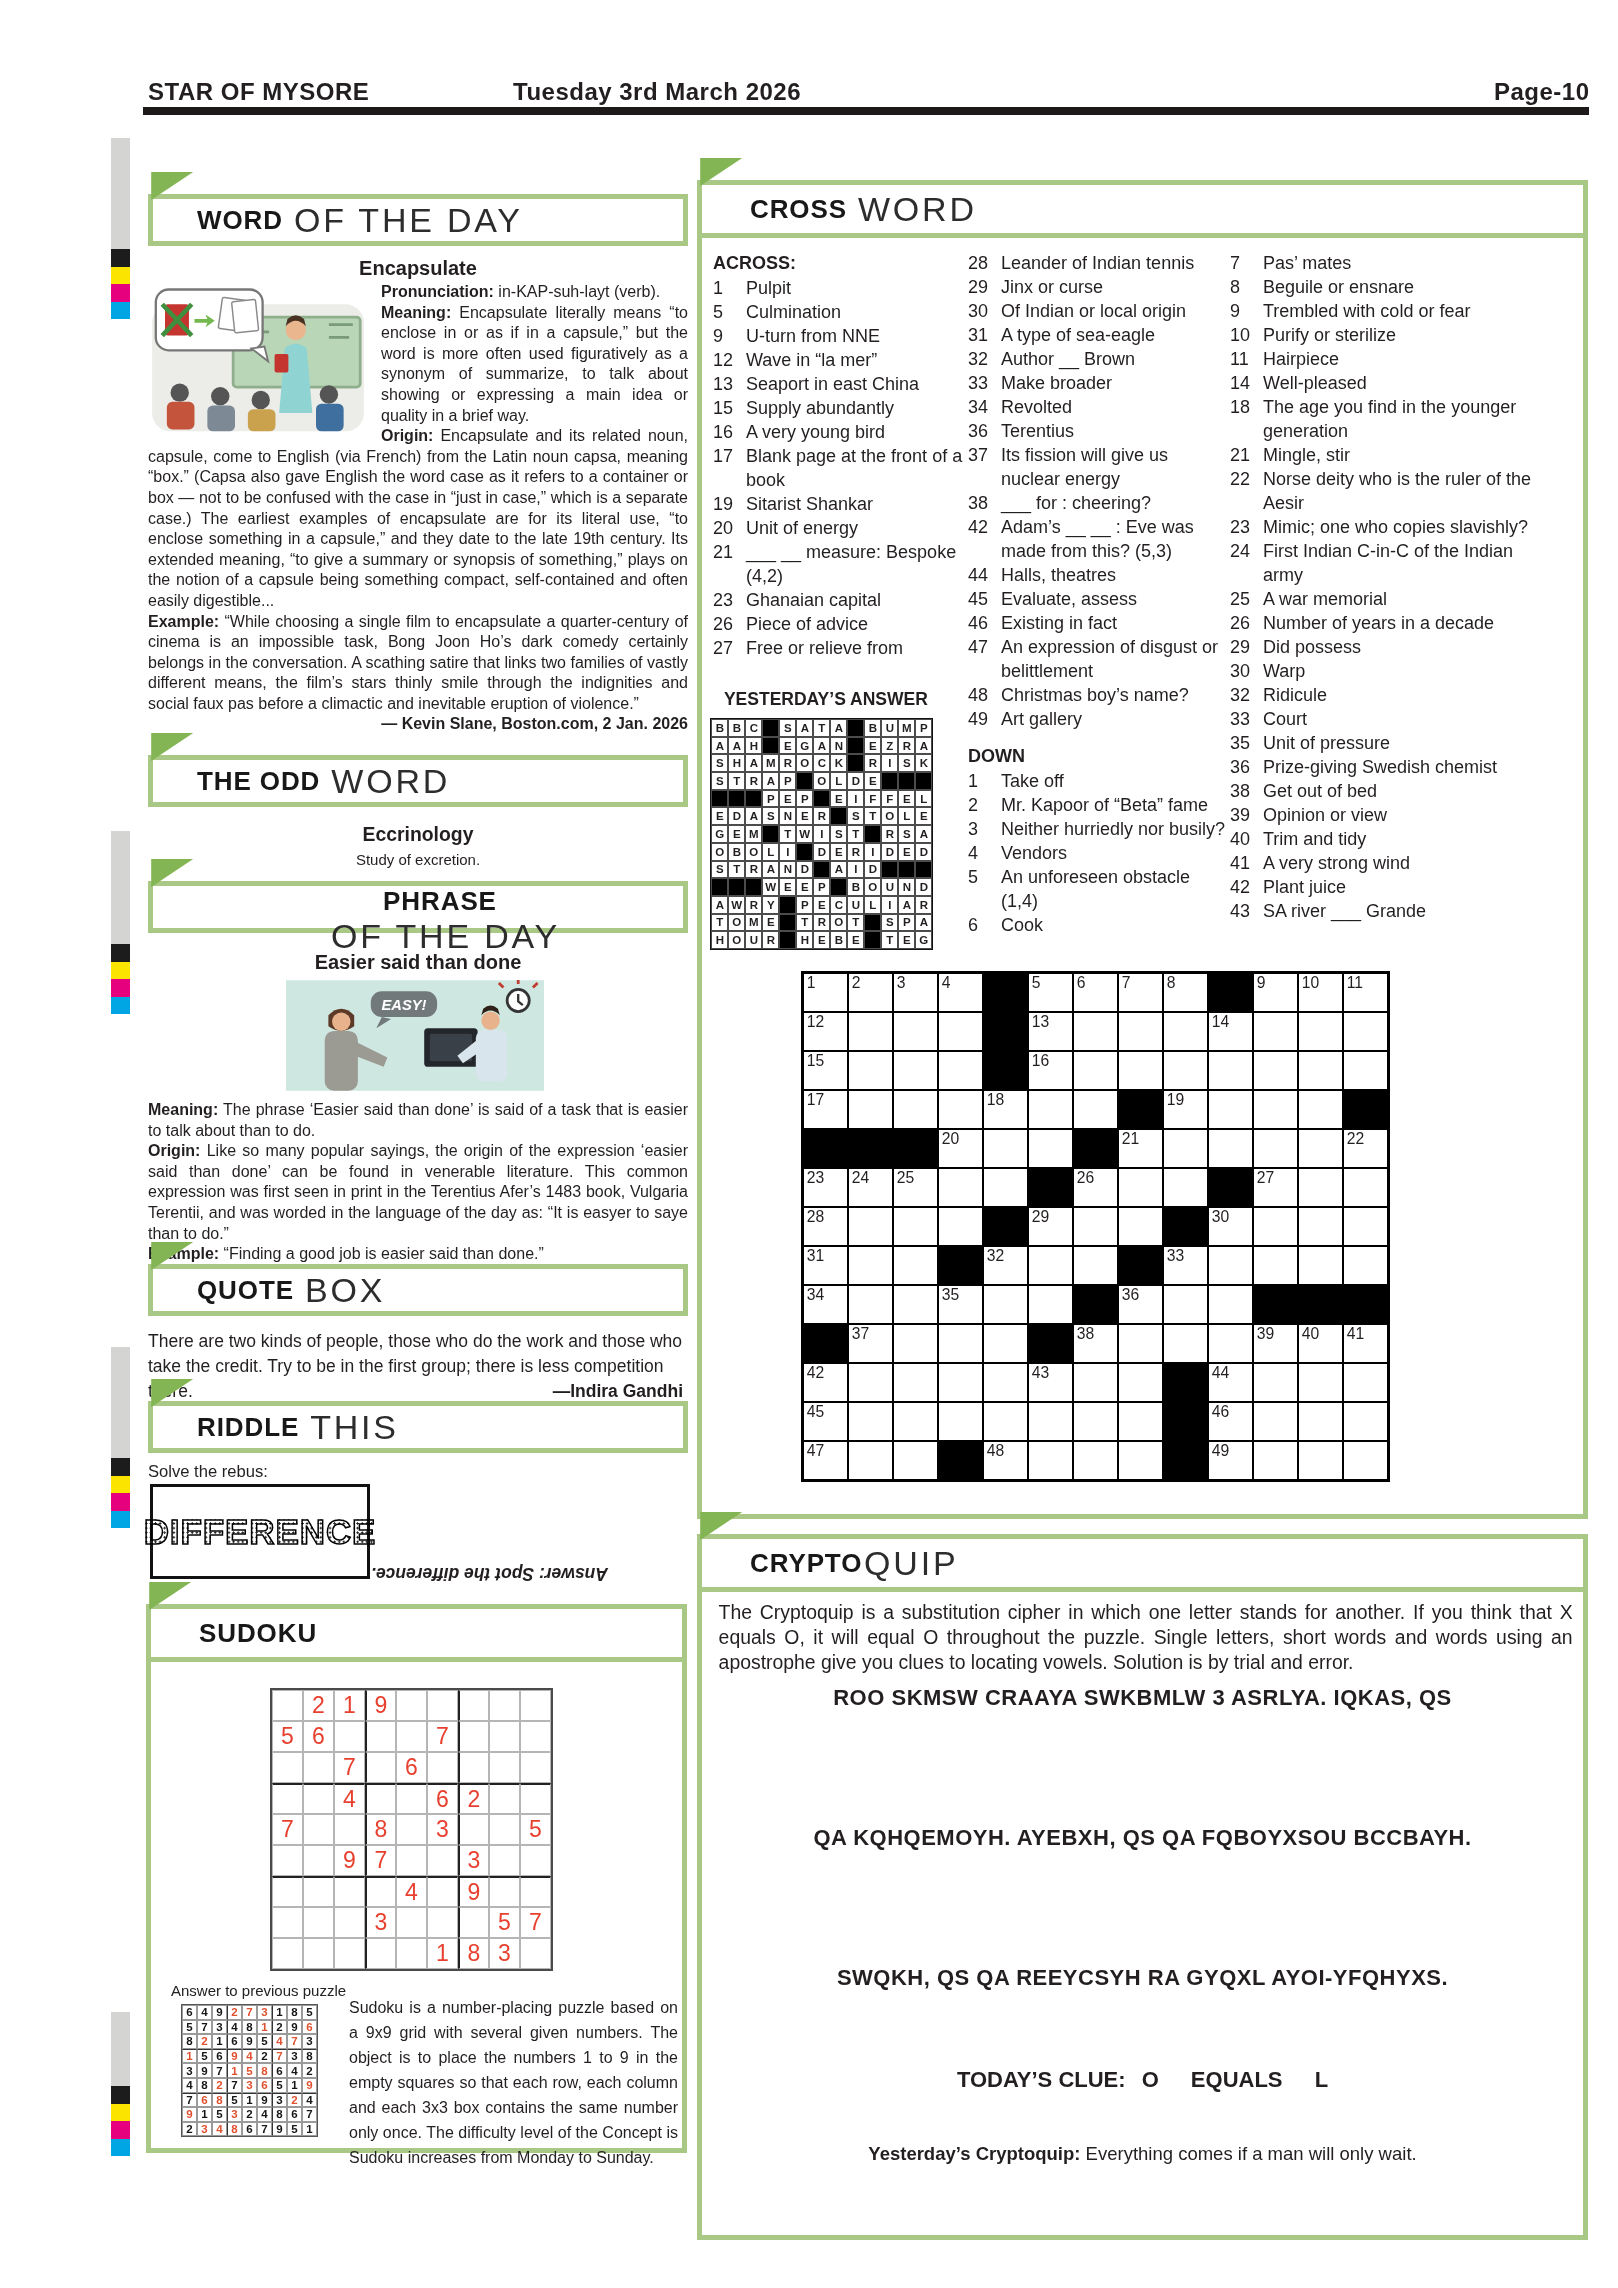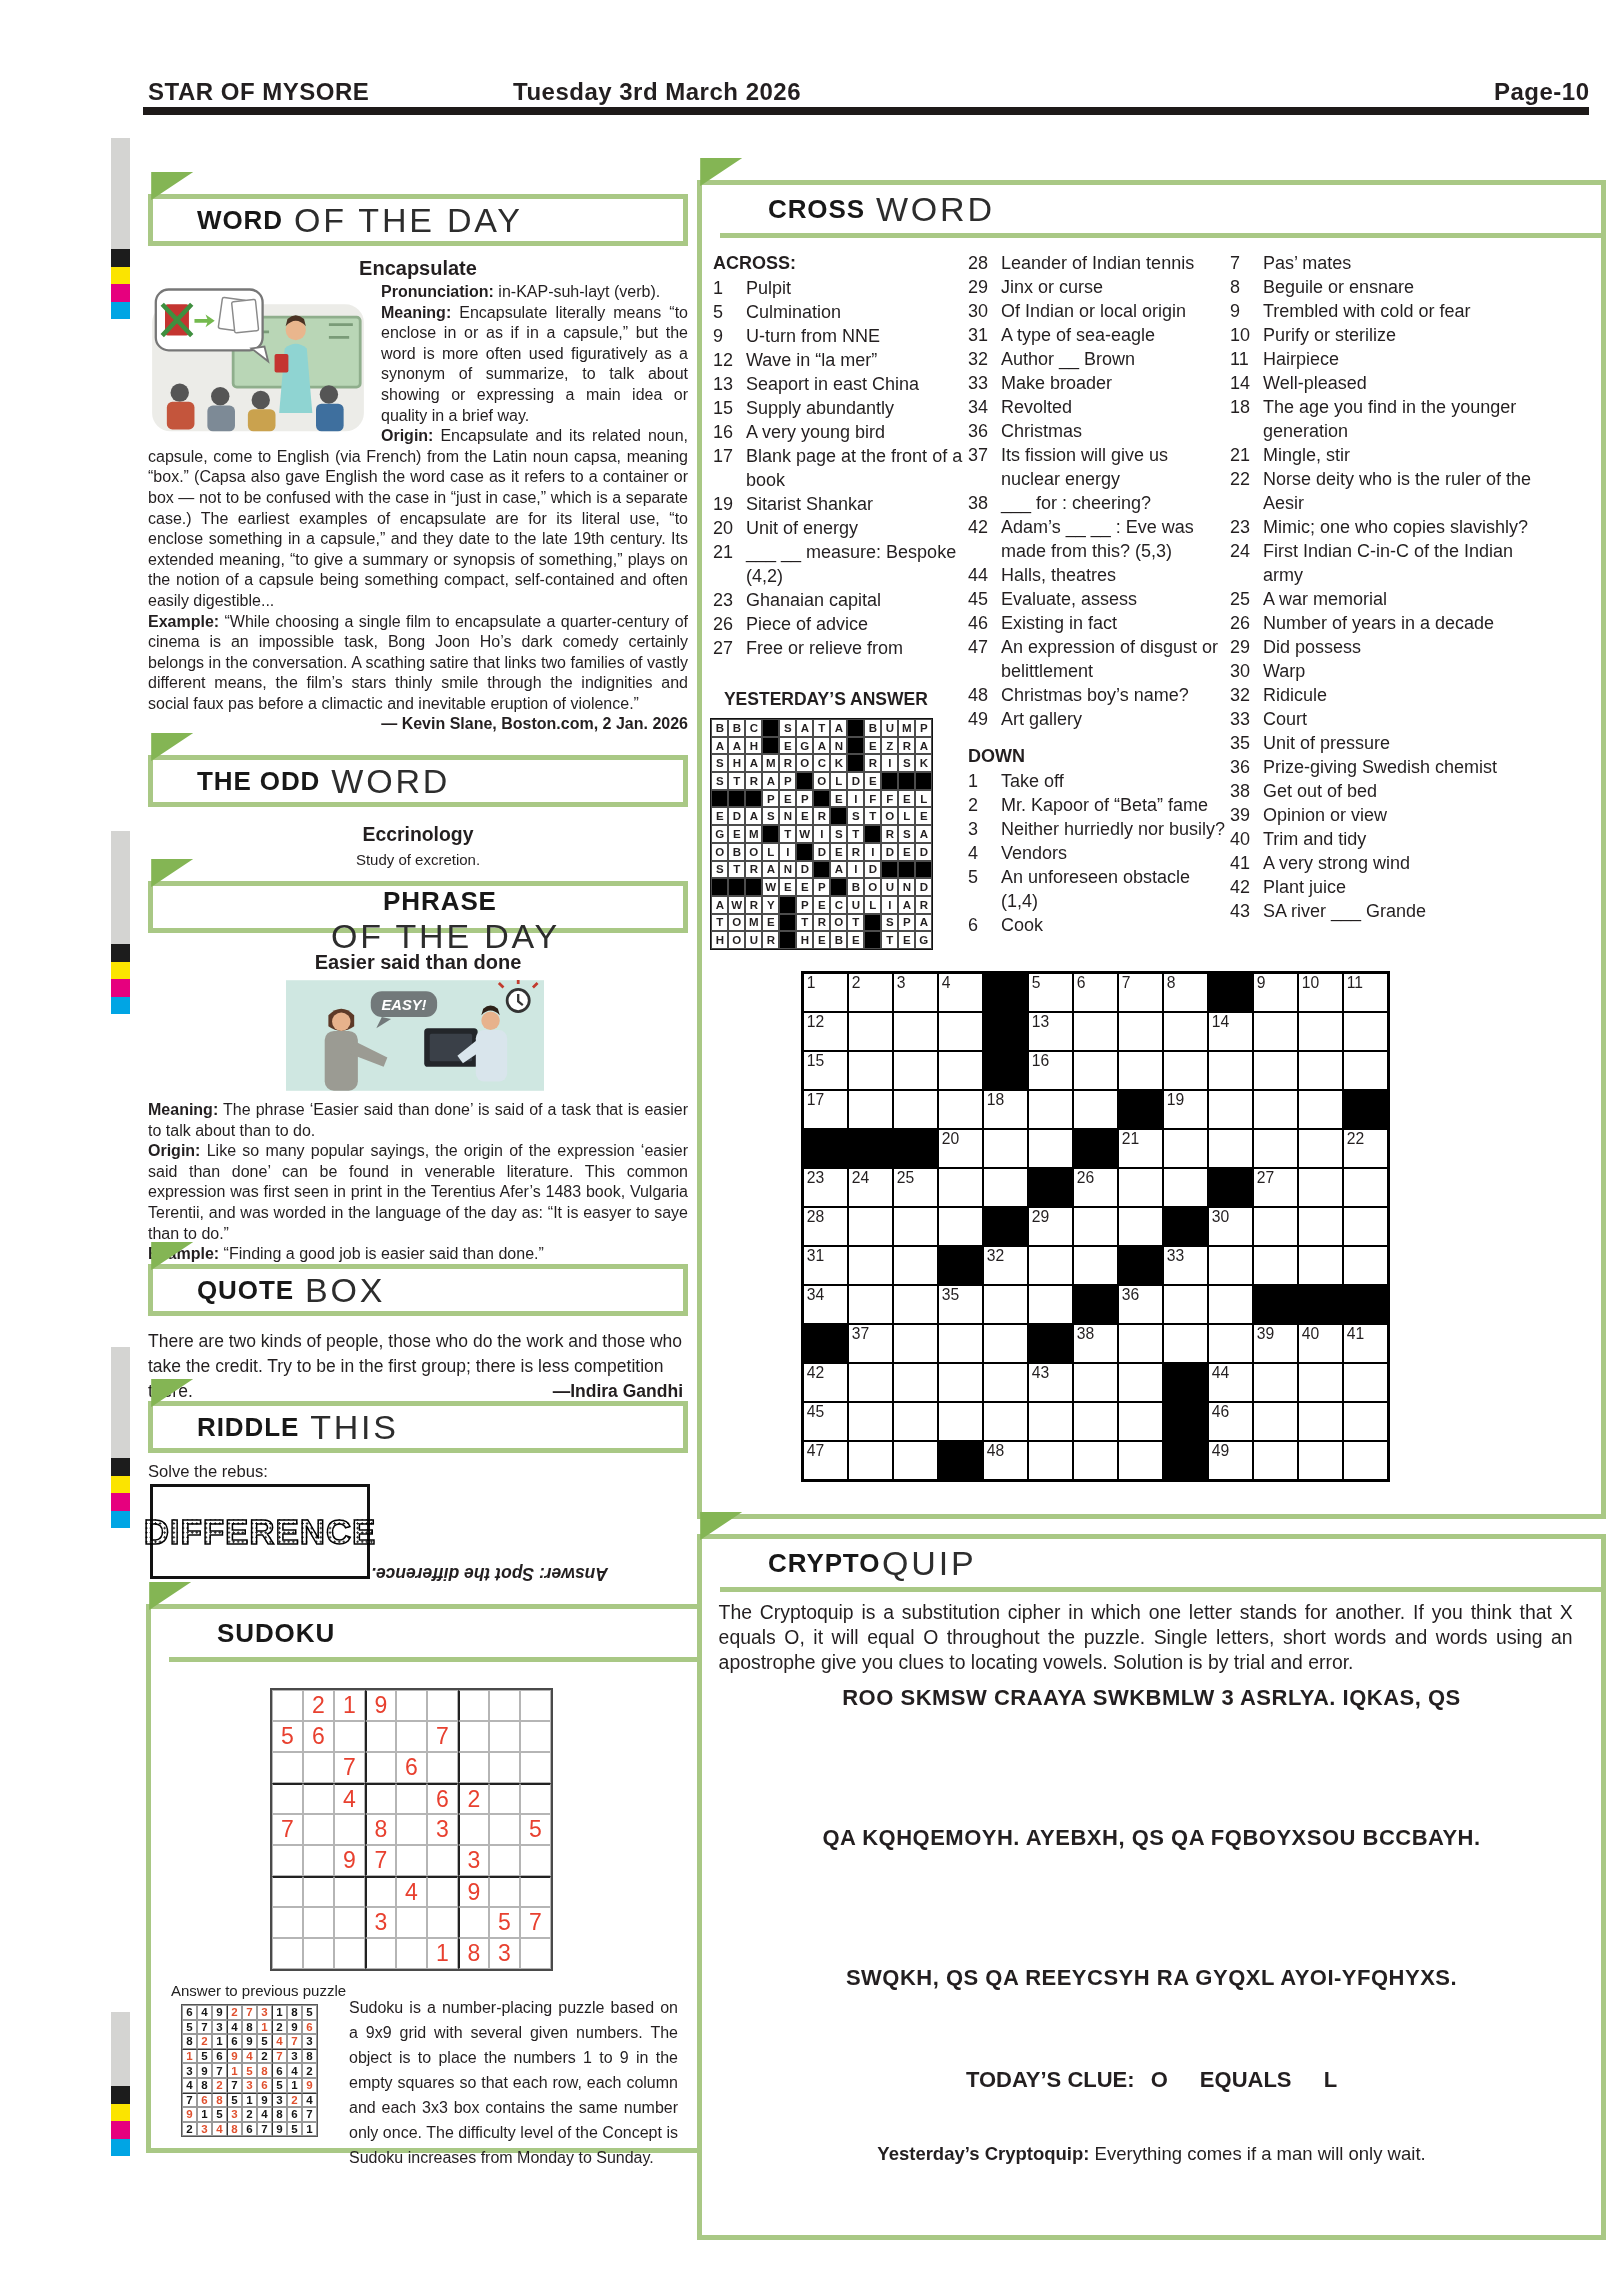--- a/index.html
+++ b/index.html
@@ -18,21 +18,21 @@
   .mh-rule{position:absolute;left:143px;top:107px;width:1446px;height:8.3px;background:#1e1a19;}
 
   
   .ghead{position:absolute;background:#fff;border:5.5px solid #a9c браз;}
   .ghead, .gbox{border:5.5px solid #a9c885;background:#fff;}
   .ghead{position:absolute;height:42px;display:flex;align-items:center;padding-left:44px;}
   .fold{position:absolute;top:-27px;left:-1.8px;width:42px;height:28px;background:#84b554;
         clip-path:polygon(0 0,100% 0,0 100%);}
   .hstrong{font-weight:900;font-size:26px;letter-spacing:0.9px;color:#181818;}
   .hlight{font-weight:400;font-size:34px;letter-spacing:2.8px;color:#2d2d2d;margin-left:11px;}
-  .gbox{position:absolute;padding-left:18px;}
+  .gbox{position:absolute;}
   .gbox .titlebar{height:48px;border-bottom:5.5px solid #a9c885;display:flex;align-items:center;padding-left:48px;}
 
   
   .bodytxt{position:absolute;font-size:16px;line-height:20.6px;text-align:justify;}
   .bodytxt p{margin:0;}
   .centerword{position:absolute;text-align:center;font-weight:bold;}
 
   
   .wod-illu{float:left;margin:1.8px 13px 3.7px 0;}
   .credit{text-align:right;font-weight:bold;font-style:normal;}
@@ -499,21 +499,21 @@
           <div class="clue">
             <span class="cn">33</span>
             <span class="ct">Make broader</span>
           </div>
           <div class="clue">
             <span class="cn">34</span>
             <span class="ct">Revolted</span>
           </div>
           <div class="clue">
             <span class="cn">36</span>
-            <span class="ct">Christmas</span>
+            <span class="ct">Terentius</span>
           </div>
           <div class="clue">
             <span class="cn">37</span>
             <span class="ct">Its fission will give us nuclear energy</span>
           </div>
           <div class="clue">
             <span class="cn">38</span>
             <span class="ct">___ for : cheering?</span>
           </div>
           <div class="clue">

